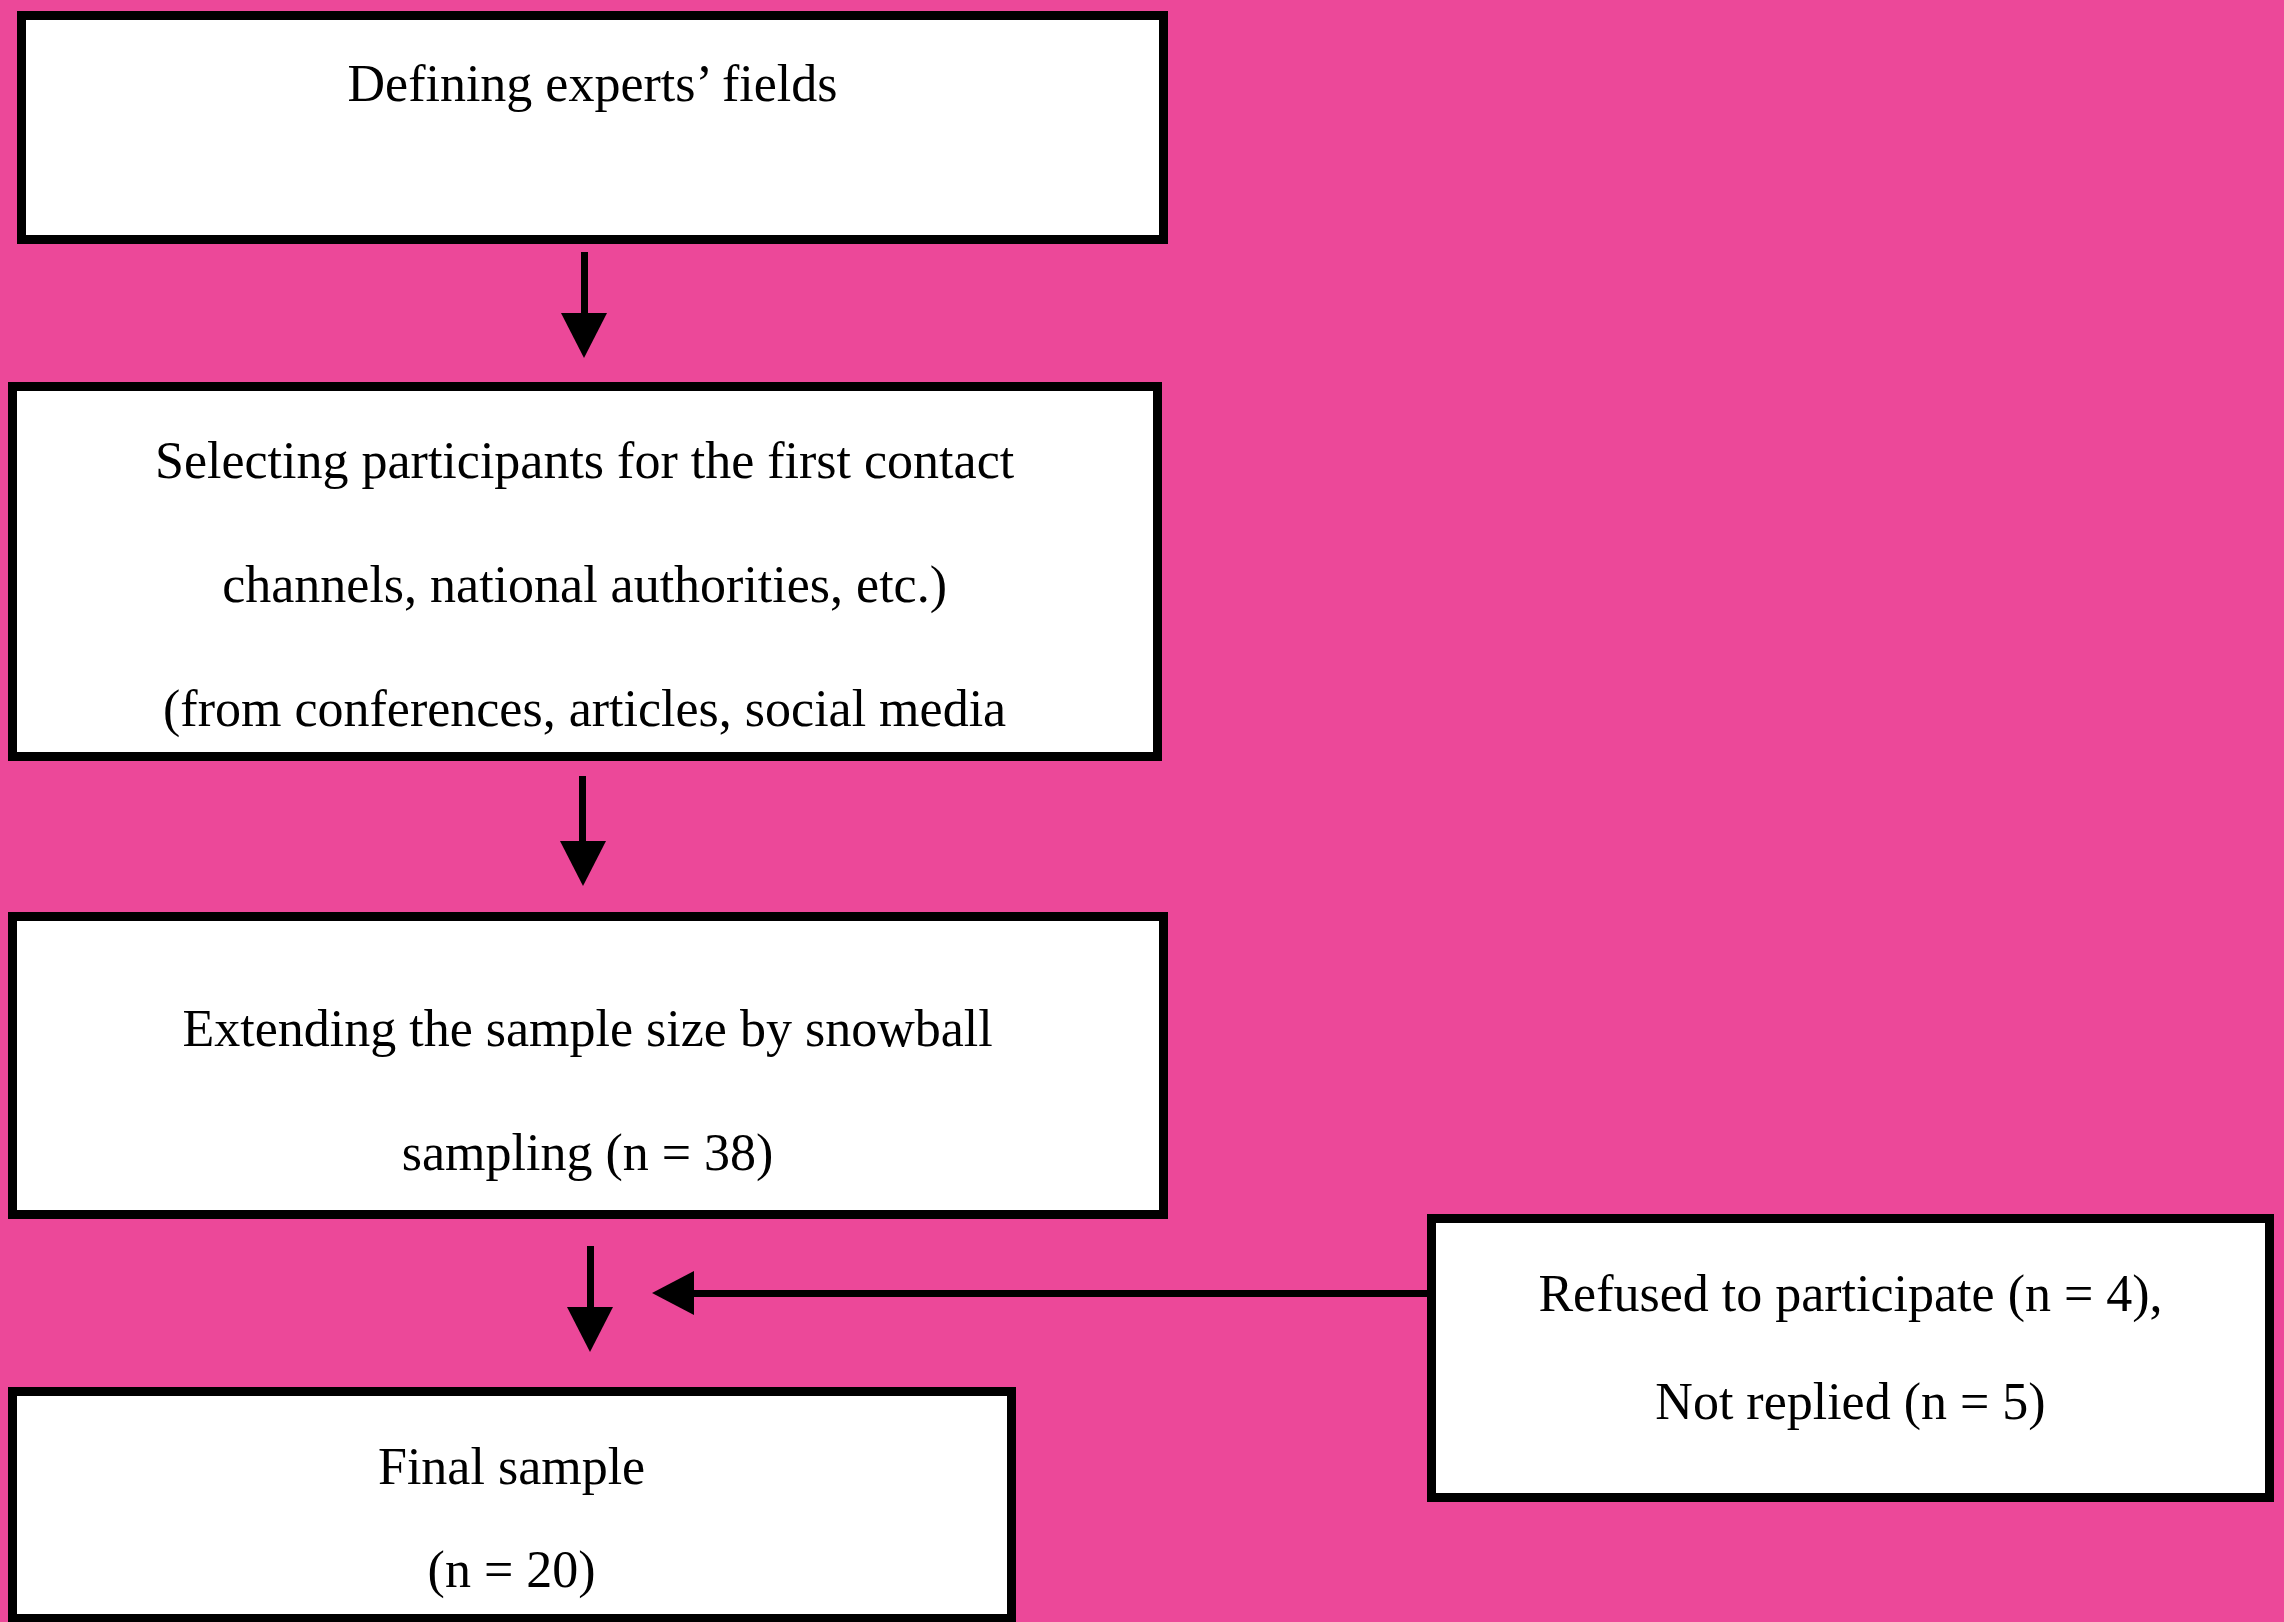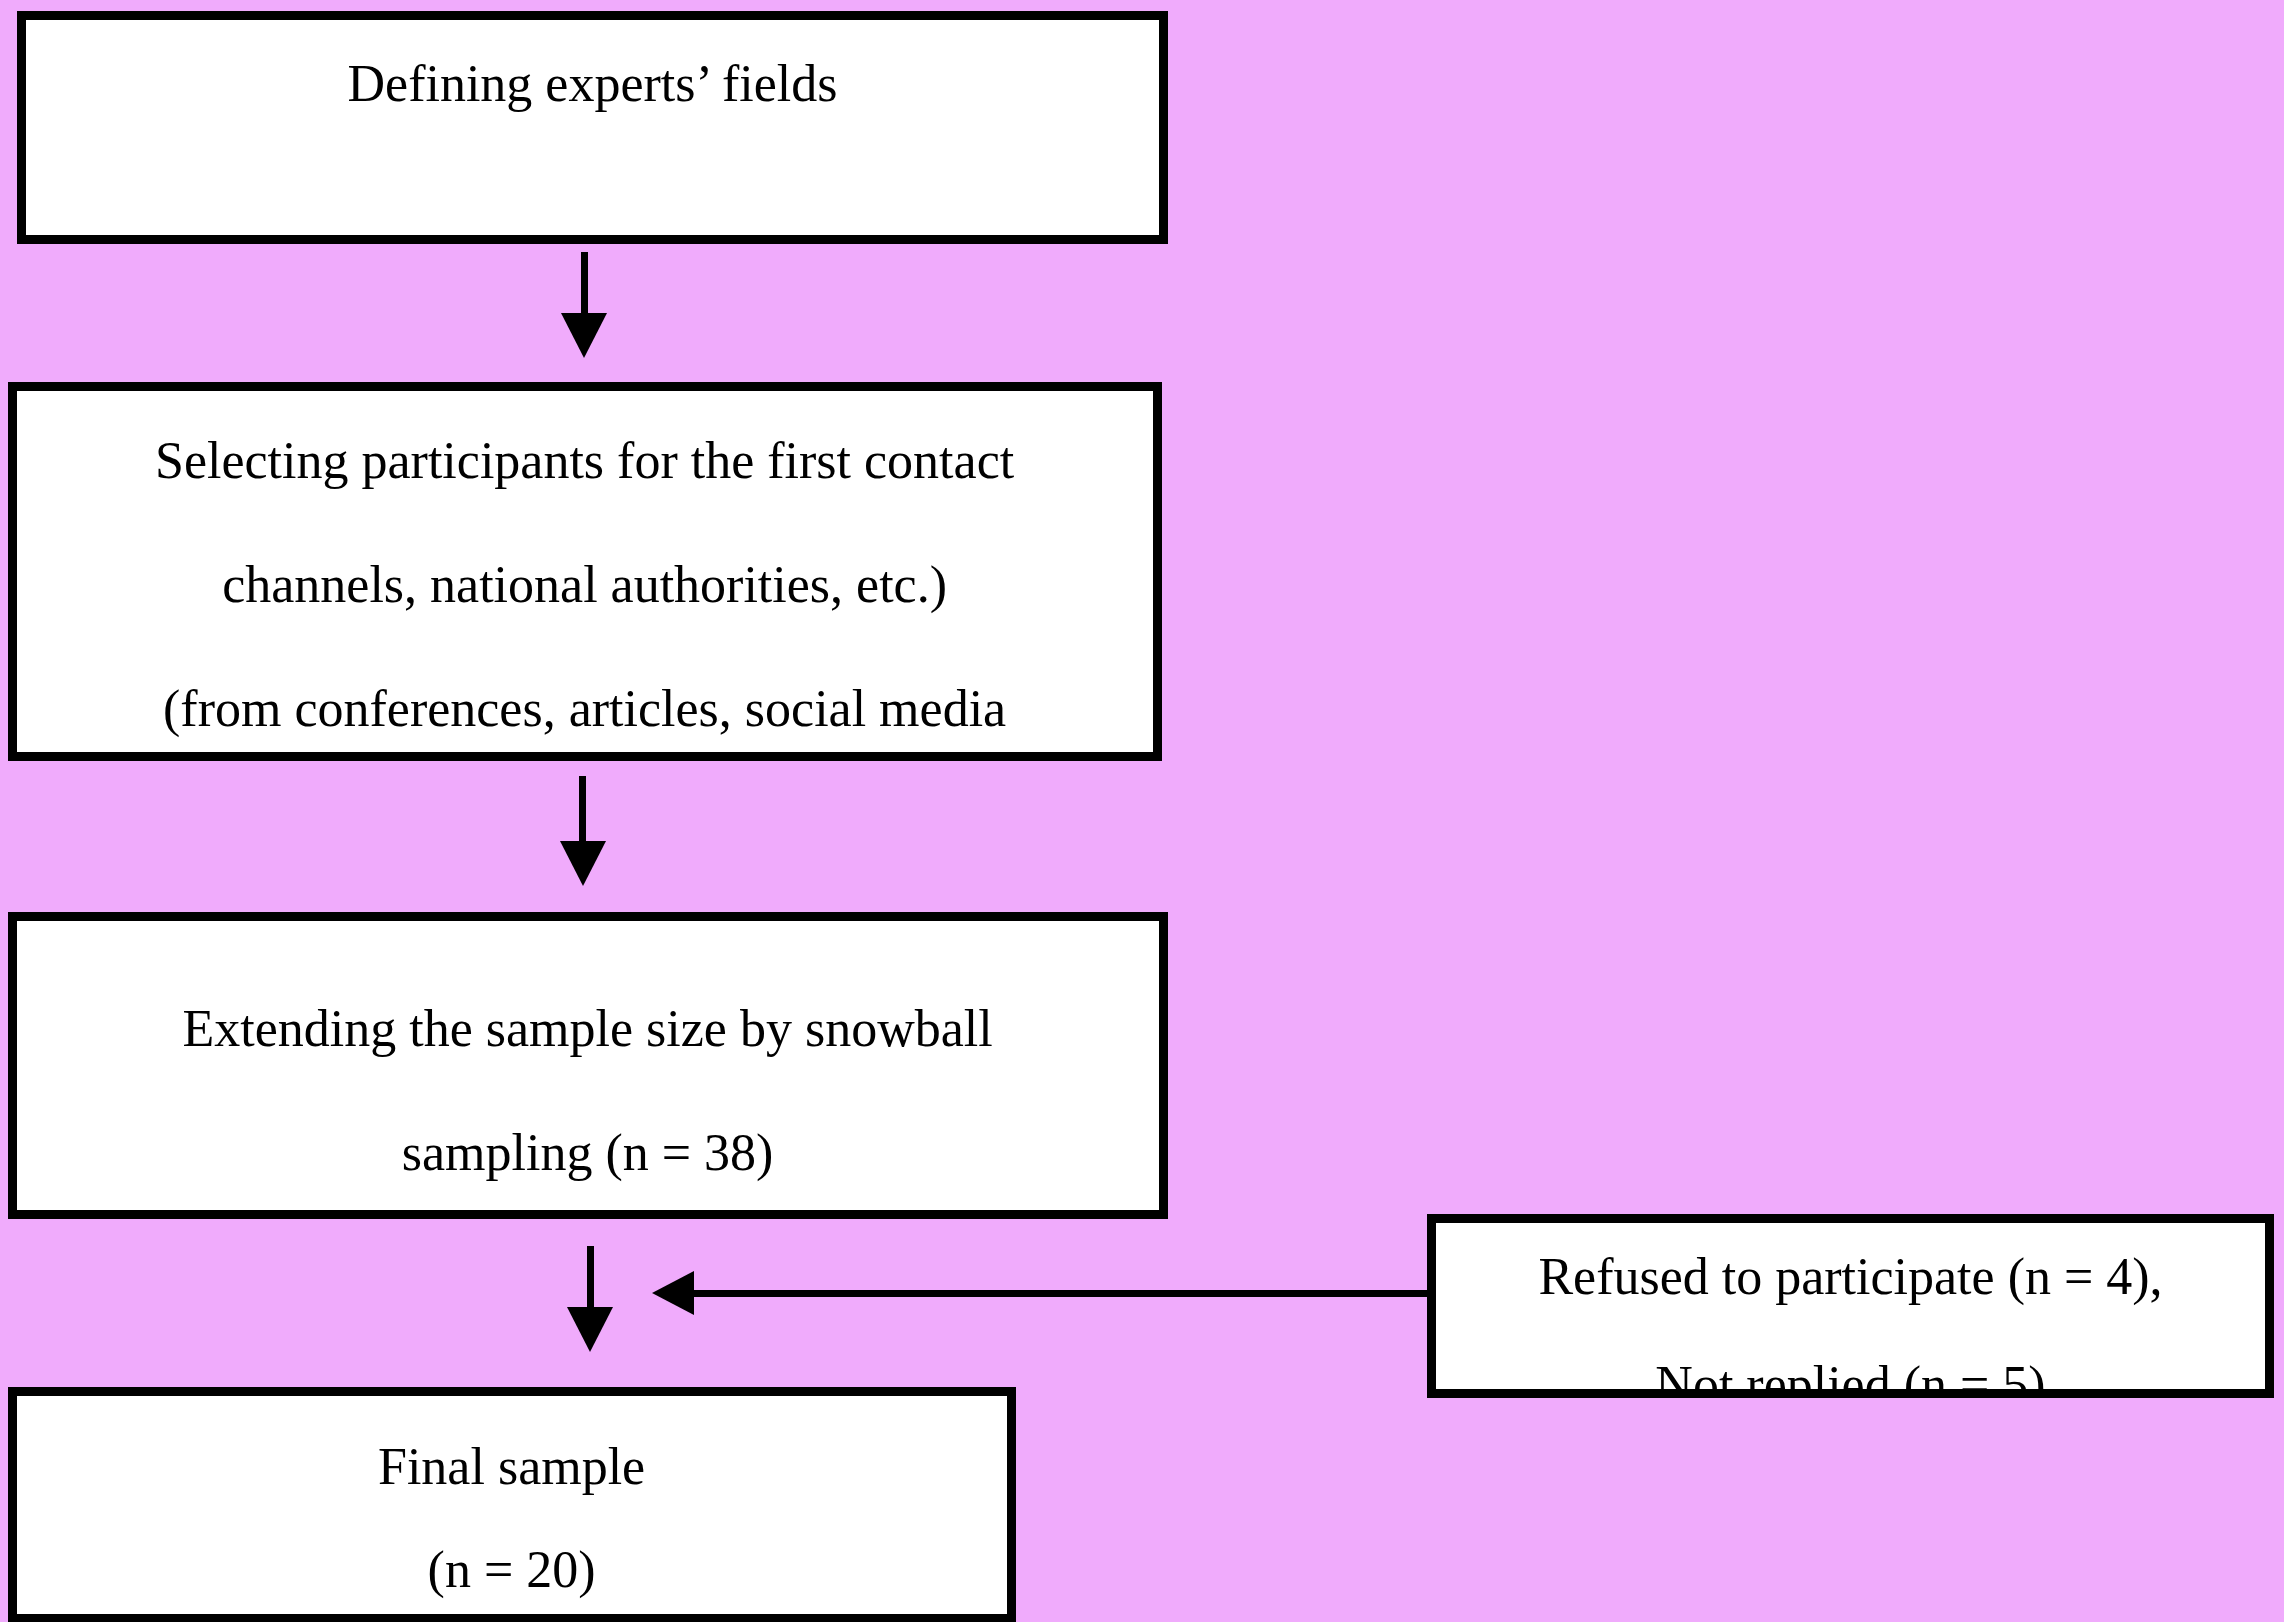--- a/index.html
+++ b/index.html
@@ -4,21 +4,21 @@
 <style>
   html, body {
     margin: 0;
     padding: 0;
     background: #ffffff;
   }
   .canvas {
     position: relative;
     width: 2284px;
     height: 1623px;
-    background: #f0abfc;
+    background: #ec4899;
     font-family: "Liberation Serif", "DejaVu Serif", serif;
     color: #000000;
     overflow: hidden;
   }
   .box {
     position: absolute;
     background: #ffffff;
     border: 9.2px solid #000000;
     box-sizing: border-box;
     text-align: center;
@@ -31,21 +31,21 @@
   }
   
   .b1 { left: 17px;   top: 11px;   width: 1151px; height: 233px; padding-top: 5px;  }
   .b1 .line { line-height: 118px; }
   .b2 { left: 7.6px;    top: 382px;  width: 1154px; height: 379px; padding-top: 8px;  }
   .b2 .line { line-height: 124px; }
   .b3 { left: 7.6px;    top: 912px; width: 1160px; height: 307px; padding-top: 46px; }
   .b3 .line { line-height: 124px; }
   .b4 { left: 7.6px;    top: 1387px; width: 1008px; height: 236px; padding-top: 18.5px; }
   .b4 .line { line-height: 103px; }
-  .b5 { left: 1427px; top: 1214px; width: 847px; height: 184px; }
+  .b5 { left: 1427px; top: 1214px; width: 847px; height: 288px; padding-top: 17px; }
   .b5 .line { line-height: 108px; }
 
   
   .vshaft {
     position: absolute;
     width: 6.7px;
     background: #000000;
   }
   .vhead {
     position: absolute;

